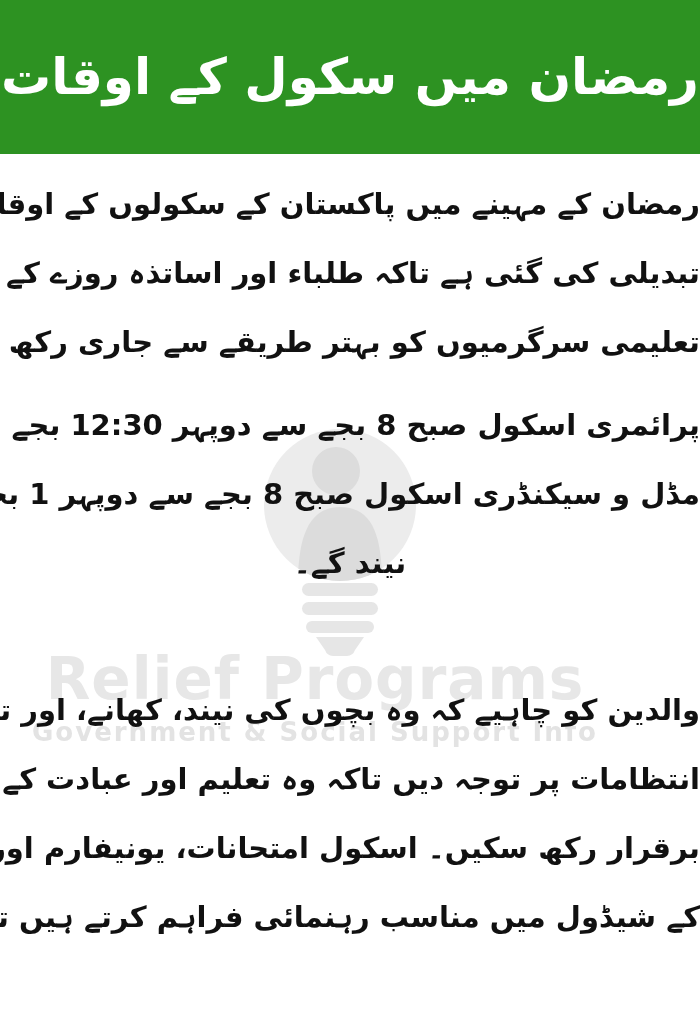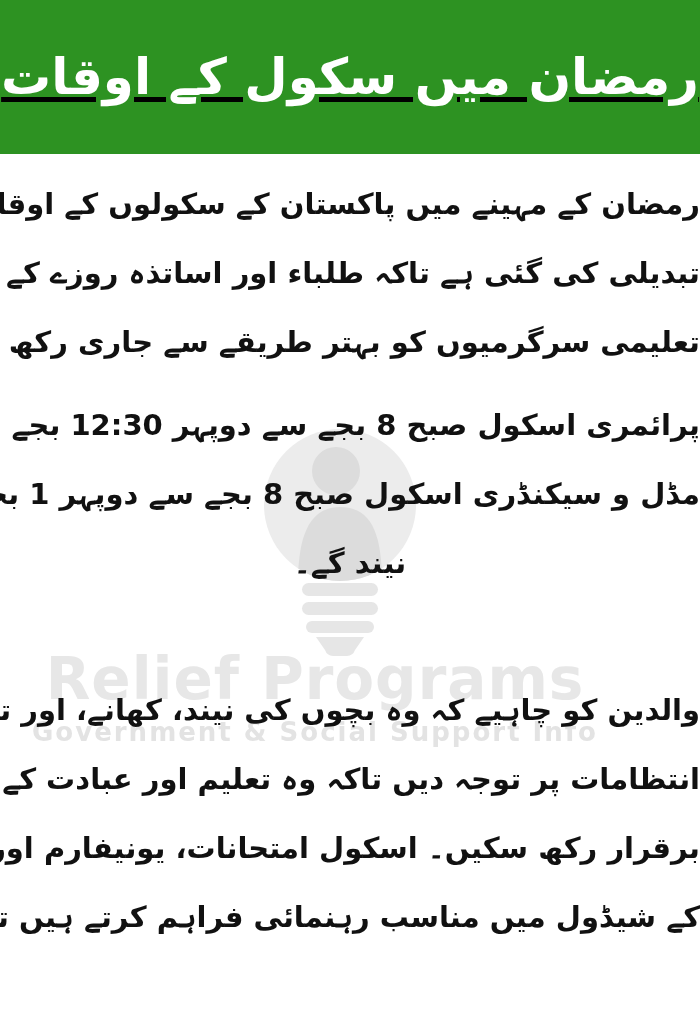--- a/index.html
+++ b/index.html
@@ -19,21 +19,20 @@
   
   .header-band {
     position: relative;
     z-index: 3;
     width: 100%;
     height: 154px;
     background: #2d9222;
     display: flex;
     align-items: center;
     justify-content: center;
-    text-decoration: underline;
   }
   .header-title {
     direction: rtl;
     unicode-bidi: plaintext;
     color: #ffffff;
     font-size: 50px;
     font-weight: 700;
     text-align: center;
     line-height: 1.1;
     white-space: nowrap;

